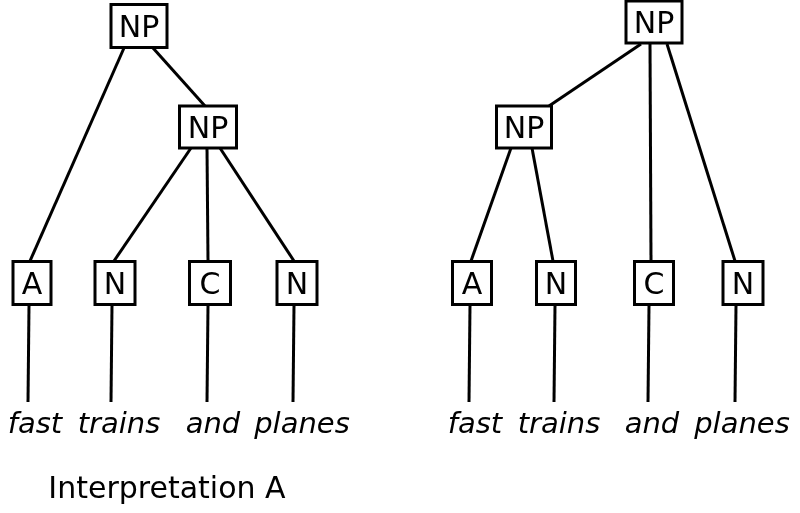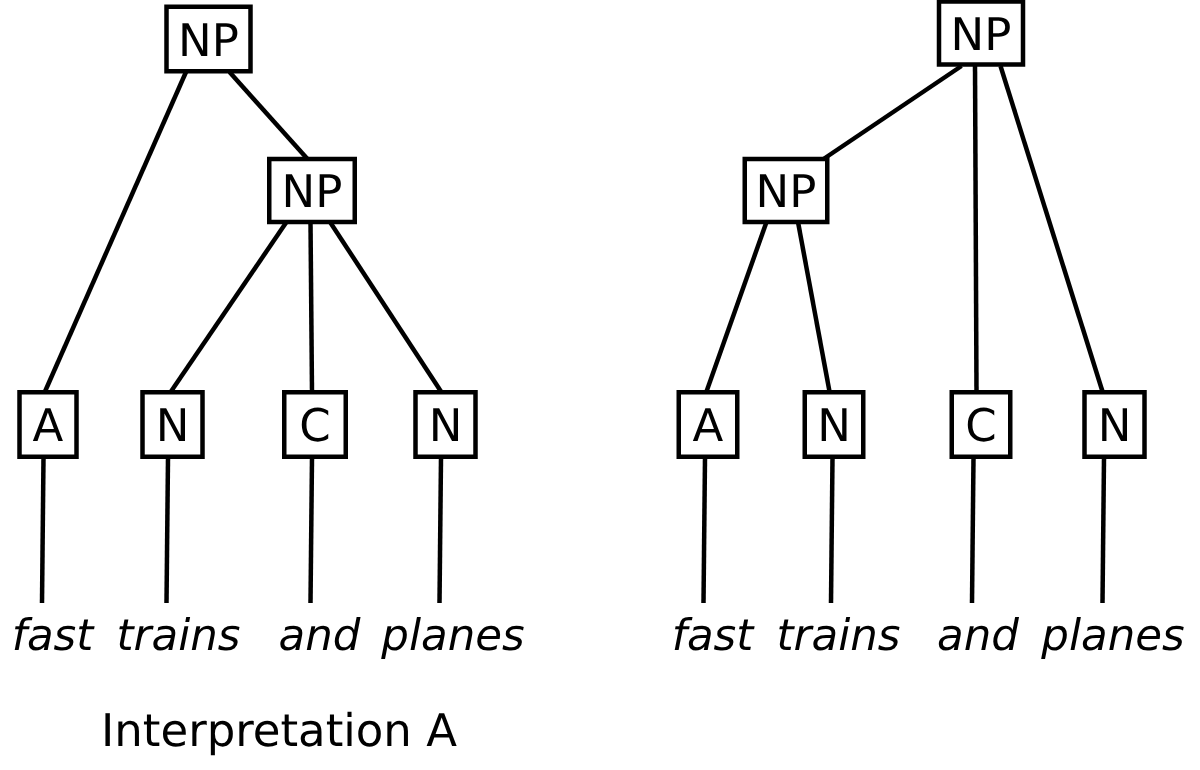--- a/index.html
+++ b/index.html
@@ -78,14 +78,14 @@
         <rect x="634.5" y="261.5" width="39" height="43" class="node-box"></rect>
         <text x="654" y="294" class="node-label">C</text>
         <rect x="723" y="261.5" width="40" height="43" class="node-box"></rect>
         <text x="743" y="294" class="node-label">N</text>
         <text x="475" y="433" class="word-label">fast</text>
         <text x="559" y="433" class="word-label">trains</text>
         <text x="652" y="433" class="word-label">and</text>
         <text x="742" y="433" class="word-label">planes</text>
       </g>
     </svg>
-  <div class="caption" style="left: 167px; top: 470px; margin-left: 19px;">Interpretation A</div>
+  <div class="caption" style="left: 167px; top: 470px;">Interpretation A</div>
 </div>
 
 </body></html>

